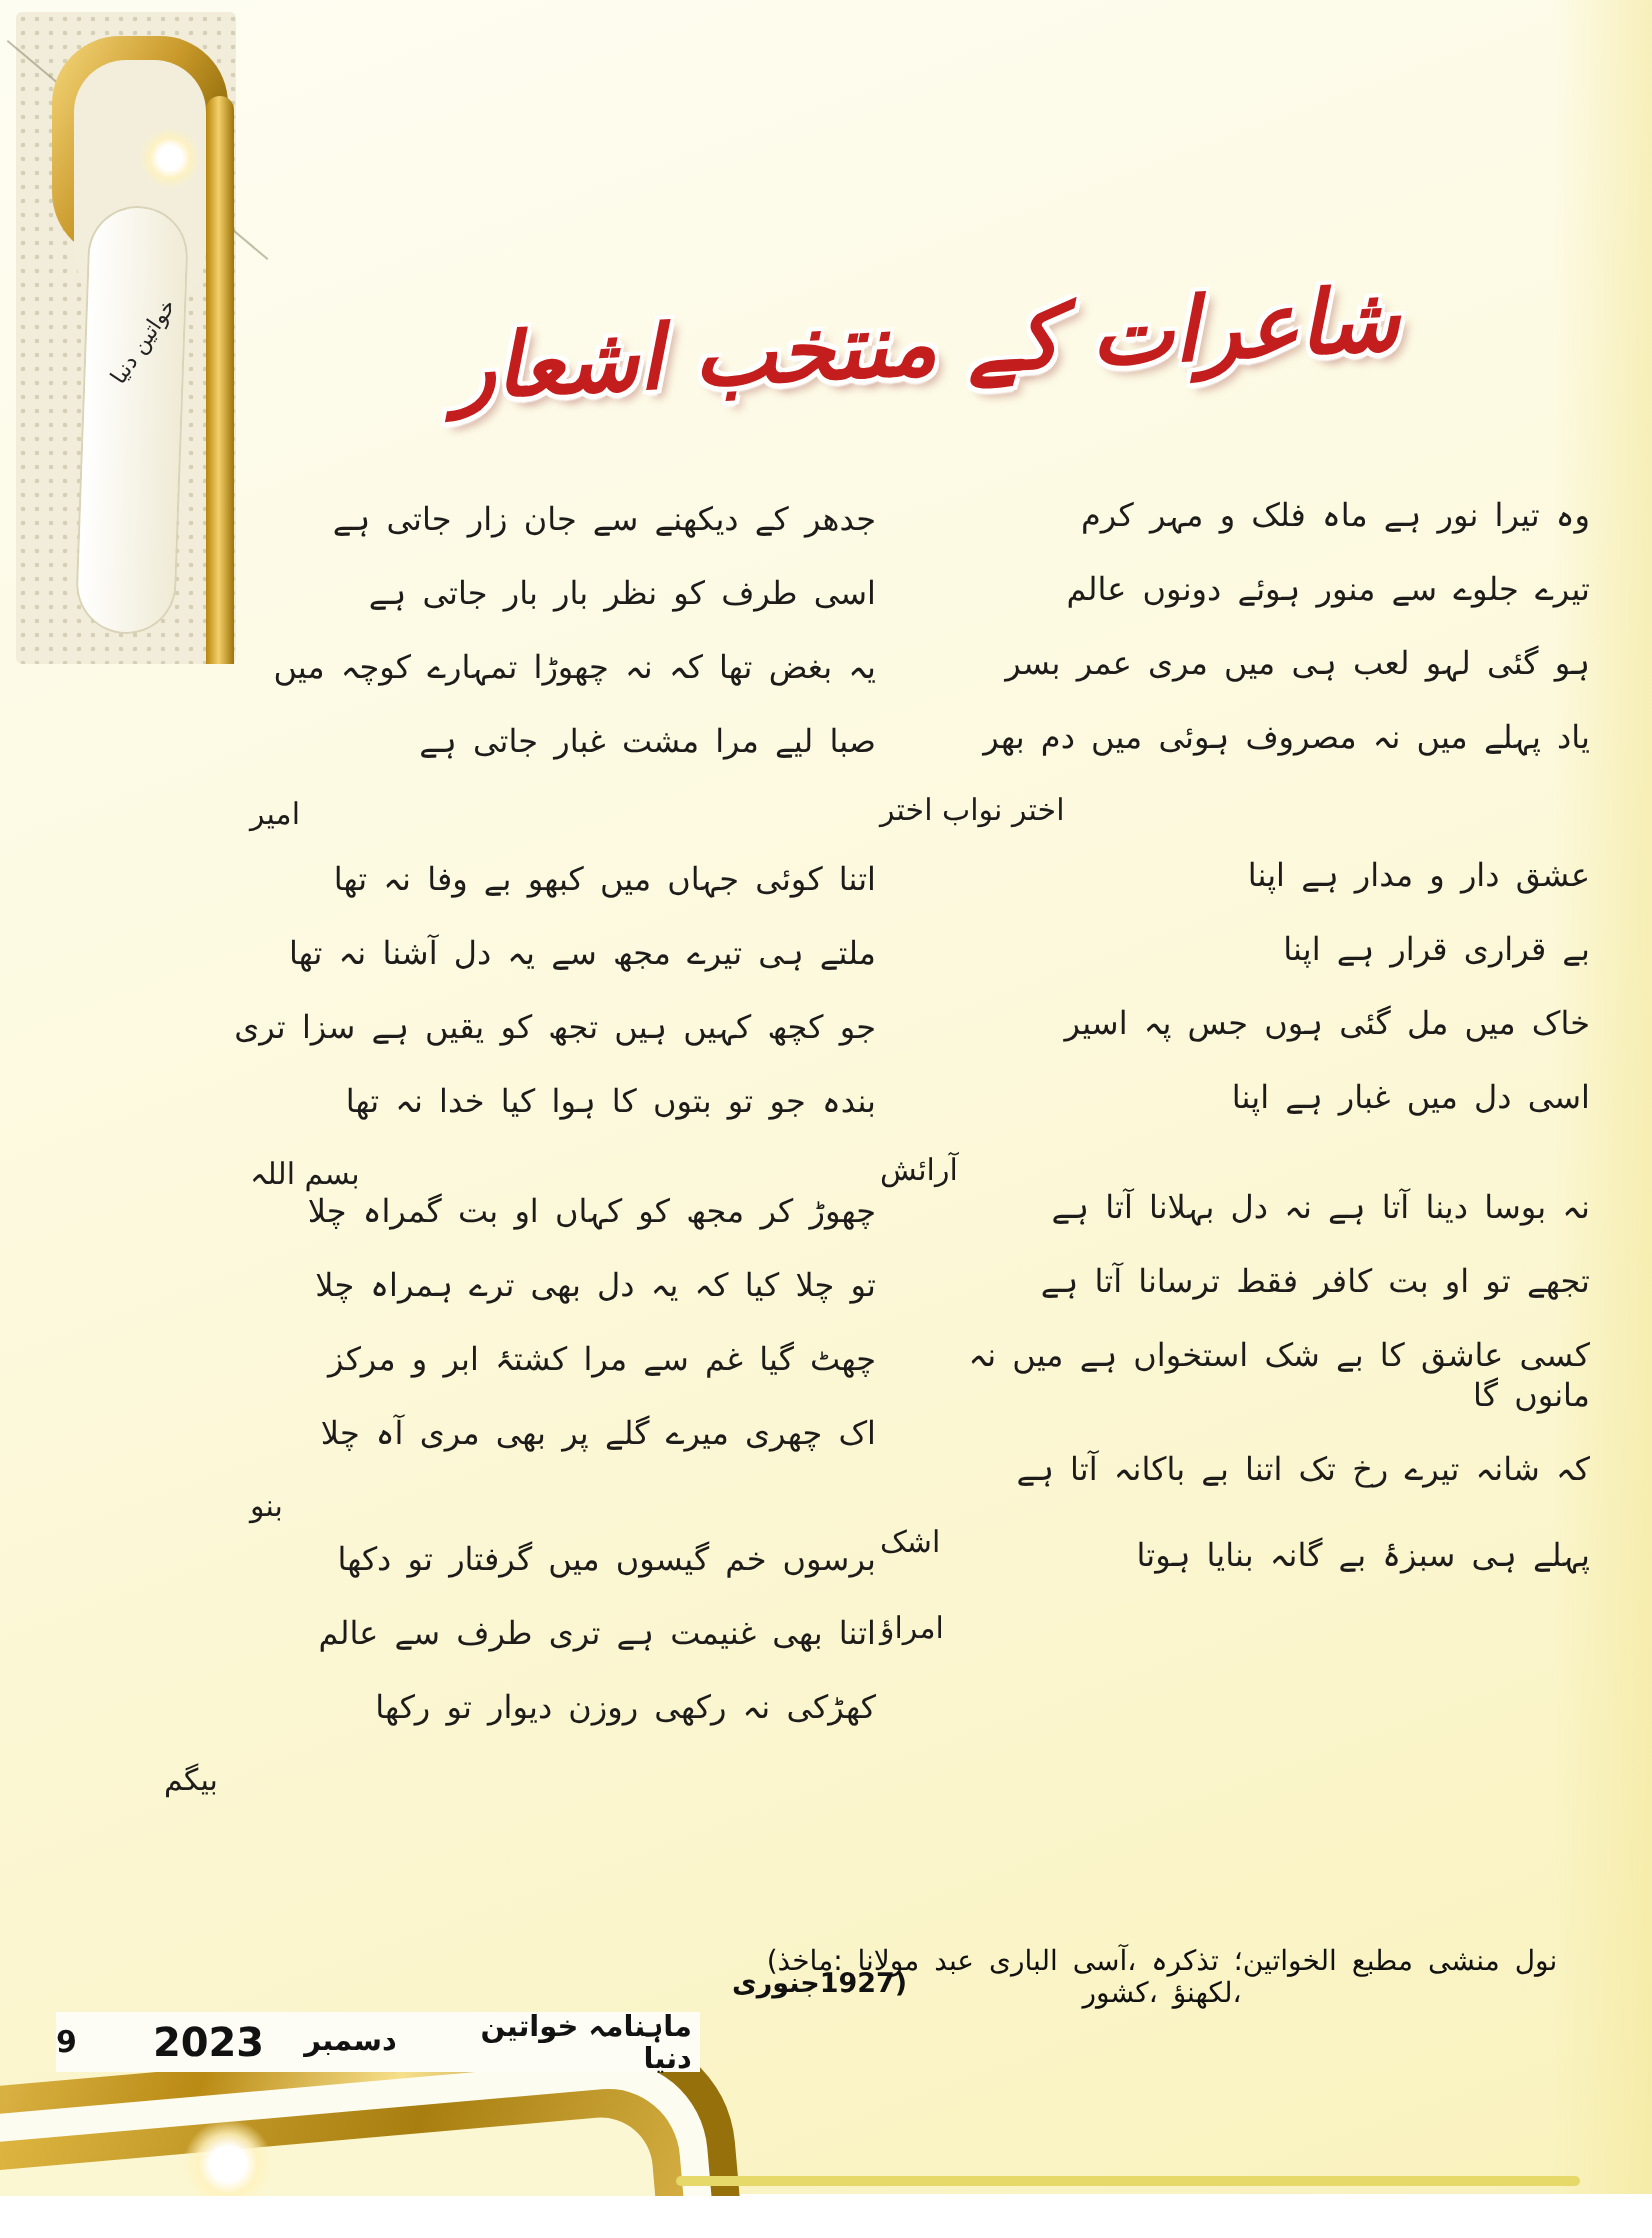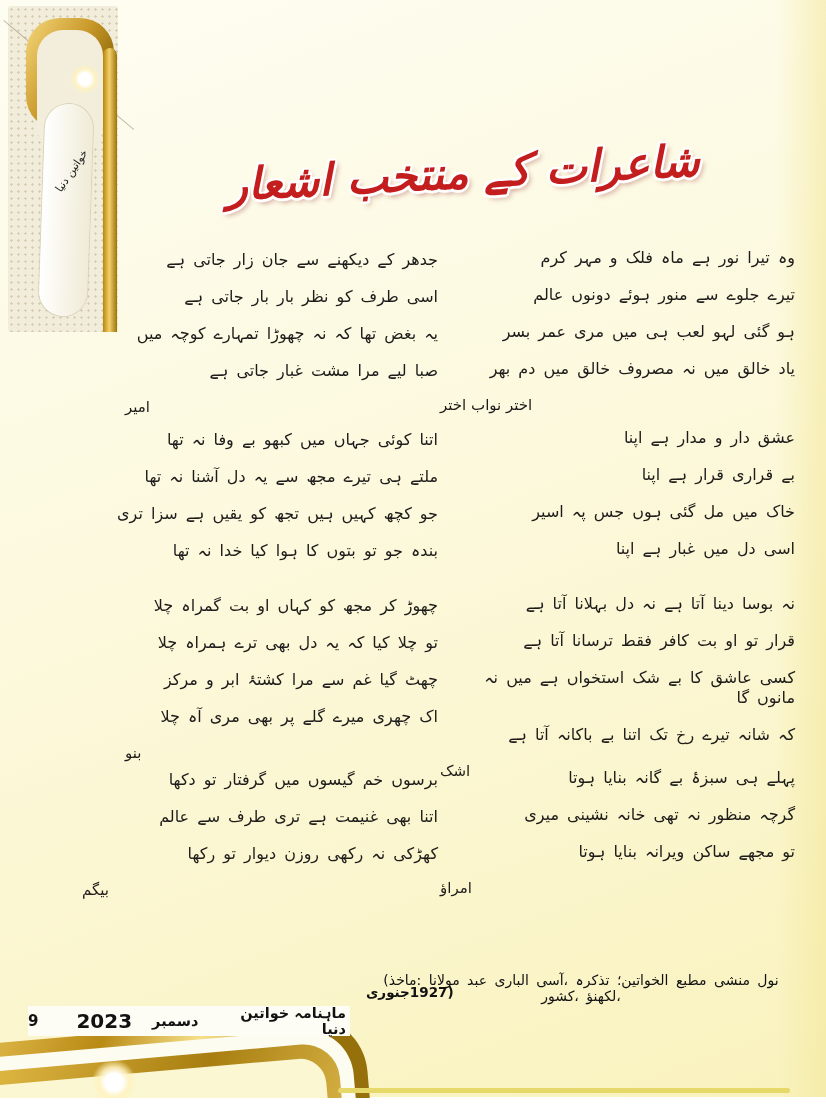--- a/index.html
+++ b/index.html
@@ -114,53 +114,50 @@
   <div id="title">شاعرات کے منتخب اشعار</div>
 
   <div class="col" id="col-right">
     <div class="group g1">
       <div class="couplet">
         <div class="vline">وہ تیرا نور ہے ماہ فلک و مہر کرم</div>
         <div class="vline">تیرے جلوے سے منور ہوئے دونوں عالم</div>
       </div>
       <div class="couplet couplet2">
         <div class="vline">ہو گئی لہو لعب ہی میں مری عمر بسر</div>
-        <div class="vline">یاد خالق میں نہ مصروف خالق میں دم بھر</div>
+        <div class="vline">یاد پہلے میں نہ مصروف ہوئی میں دم بھر</div>
       </div>
       <div class="poet">اختر نواب اختر</div>
     </div>
     <div class="group g2">
       <div class="couplet">
         <div class="vline">عشق دار و مدار ہے اپنا</div>
         <div class="vline">بے قراری قرار ہے اپنا</div>
       </div>
       <div class="couplet couplet2">
         <div class="vline">خاک میں مل گئی ہوں جس پہ اسیر</div>
         <div class="vline">اسی دل میں غبار ہے اپنا</div>
       </div>
+      <div class="poet">آرائش</div>
     </div>
     <div class="group g3">
       <div class="couplet">
         <div class="vline">نہ بوسا دینا آتا ہے نہ دل بہلانا آتا ہے</div>
-        <div class="vline">قرار تو او بت کافر فقط ترسانا آتا ہے</div>
+        <div class="vline">تجھے تو او بت کافر فقط ترسانا آتا ہے</div>
       </div>
       <div class="couplet couplet2">
         <div class="vline">کسی عاشق کا بے شک استخواں ہے میں نہ مانوں گا</div>
         <div class="vline">کہ شانہ تیرے رخ تک اتنا بے باکانہ آتا ہے</div>
       </div>
       <div class="poet">اشک</div>
     </div>
     <div class="group g4">
       <div class="couplet">
         <div class="vline">پہلے ہی سبزۂ بے گانہ بنایا ہوتا</div>
       </div>
-      <div class="couplet couplet2">
-        <div class="vline">گرچہ منظور نہ تھی خانہ نشینی میری</div>
-        <div class="vline">تو مجھے ساکن ویرانہ بنایا ہوتا</div>
-      </div>
       <div class="poet">امراؤ</div>
     </div>
   </div>
 
   <div class="col" id="col-left">
     <div class="group g1">
       <div class="couplet">
         <div class="vline">جدھر کے دیکھنے سے جان زار جاتی ہے</div>
         <div class="vline">اسی طرف کو نظر بار بار جاتی ہے</div>
       </div>
@@ -172,20 +169,21 @@
     </div>
     <div class="group g2">
       <div class="couplet">
         <div class="vline">اتنا کوئی جہاں میں کبھو بے وفا نہ تھا</div>
         <div class="vline">ملتے ہی تیرے مجھ سے یہ دل آشنا نہ تھا</div>
       </div>
       <div class="couplet couplet2">
         <div class="vline">جو کچھ کہیں ہیں تجھ کو یقیں ہے سزا تری</div>
         <div class="vline">بندہ جو تو بتوں کا ہوا کیا خدا نہ تھا</div>
       </div>
+      <div class="poet">بسم اللہ</div>
     </div>
     <div class="group g3">
       <div class="couplet">
         <div class="vline">چھوڑ کر مجھ کو کہاں او بت گمراہ چلا</div>
         <div class="vline">تو چلا کیا کہ یہ دل بھی ترے ہمراہ چلا</div>
       </div>
       <div class="couplet couplet2">
         <div class="vline">چھٹ گیا غم سے مرا کشتۂ ابر و مرکز</div>
         <div class="vline">اک چھری میرے گلے پر بھی مری آہ چلا</div>
       </div>

